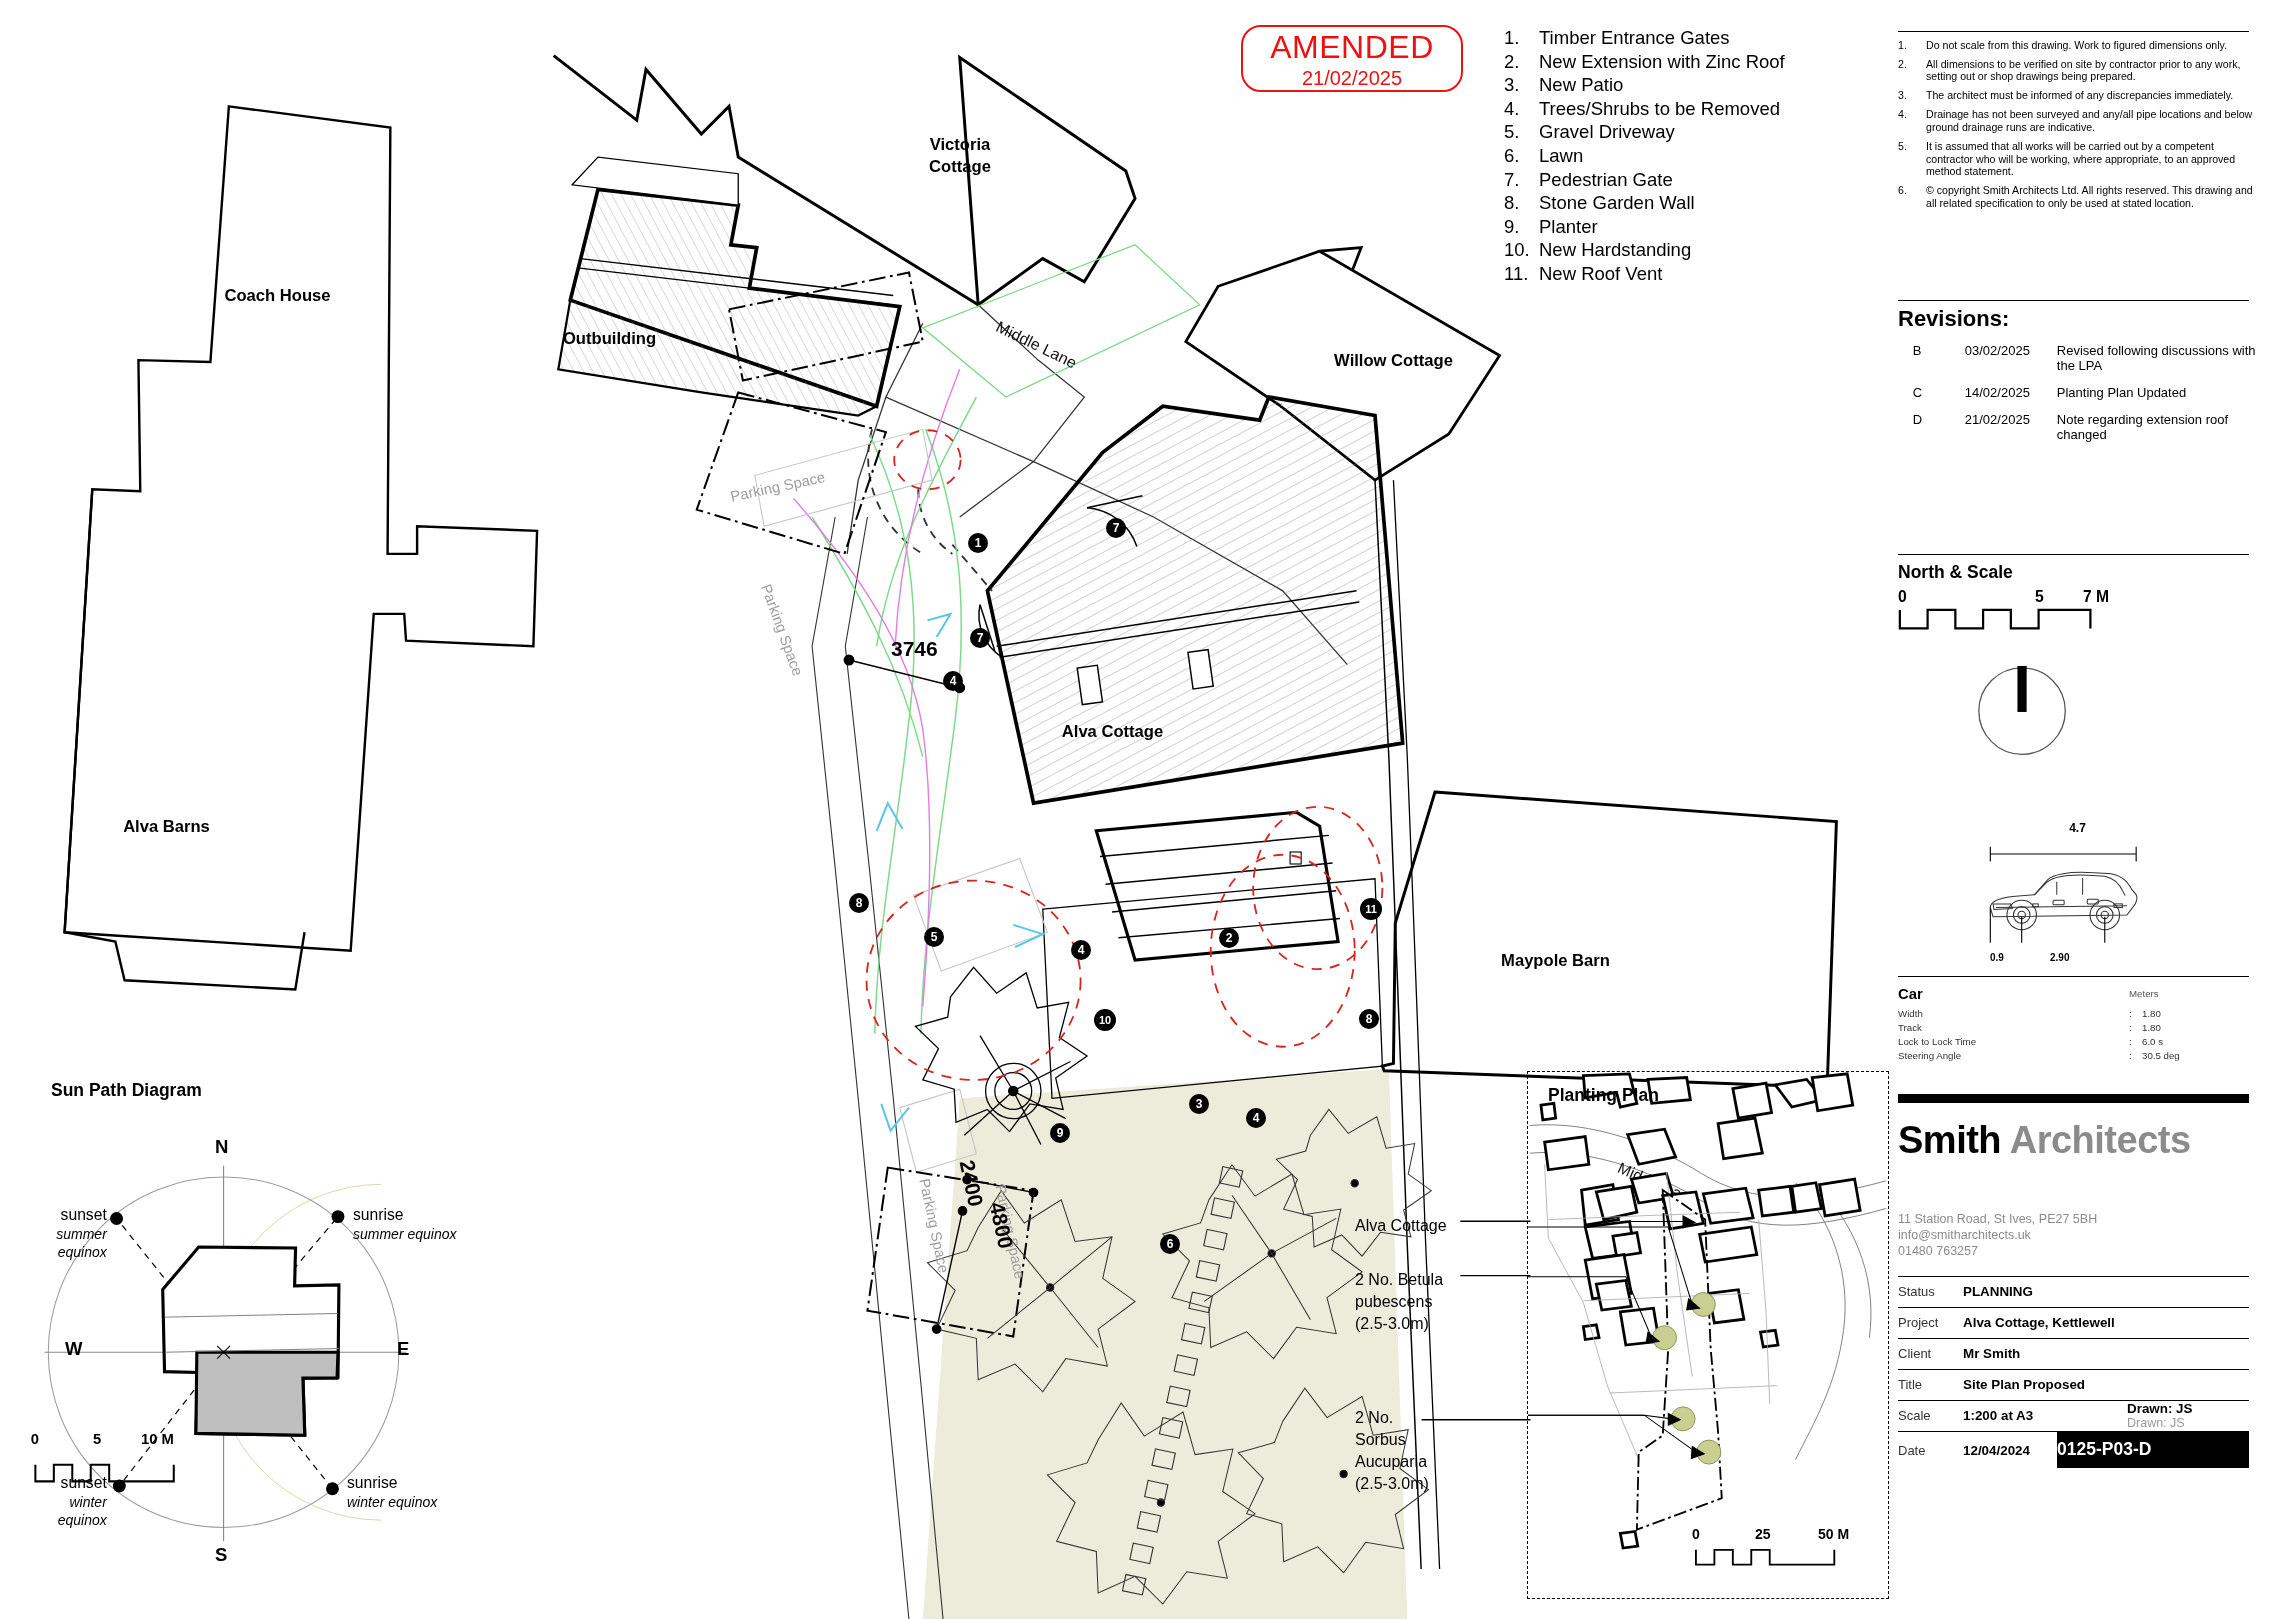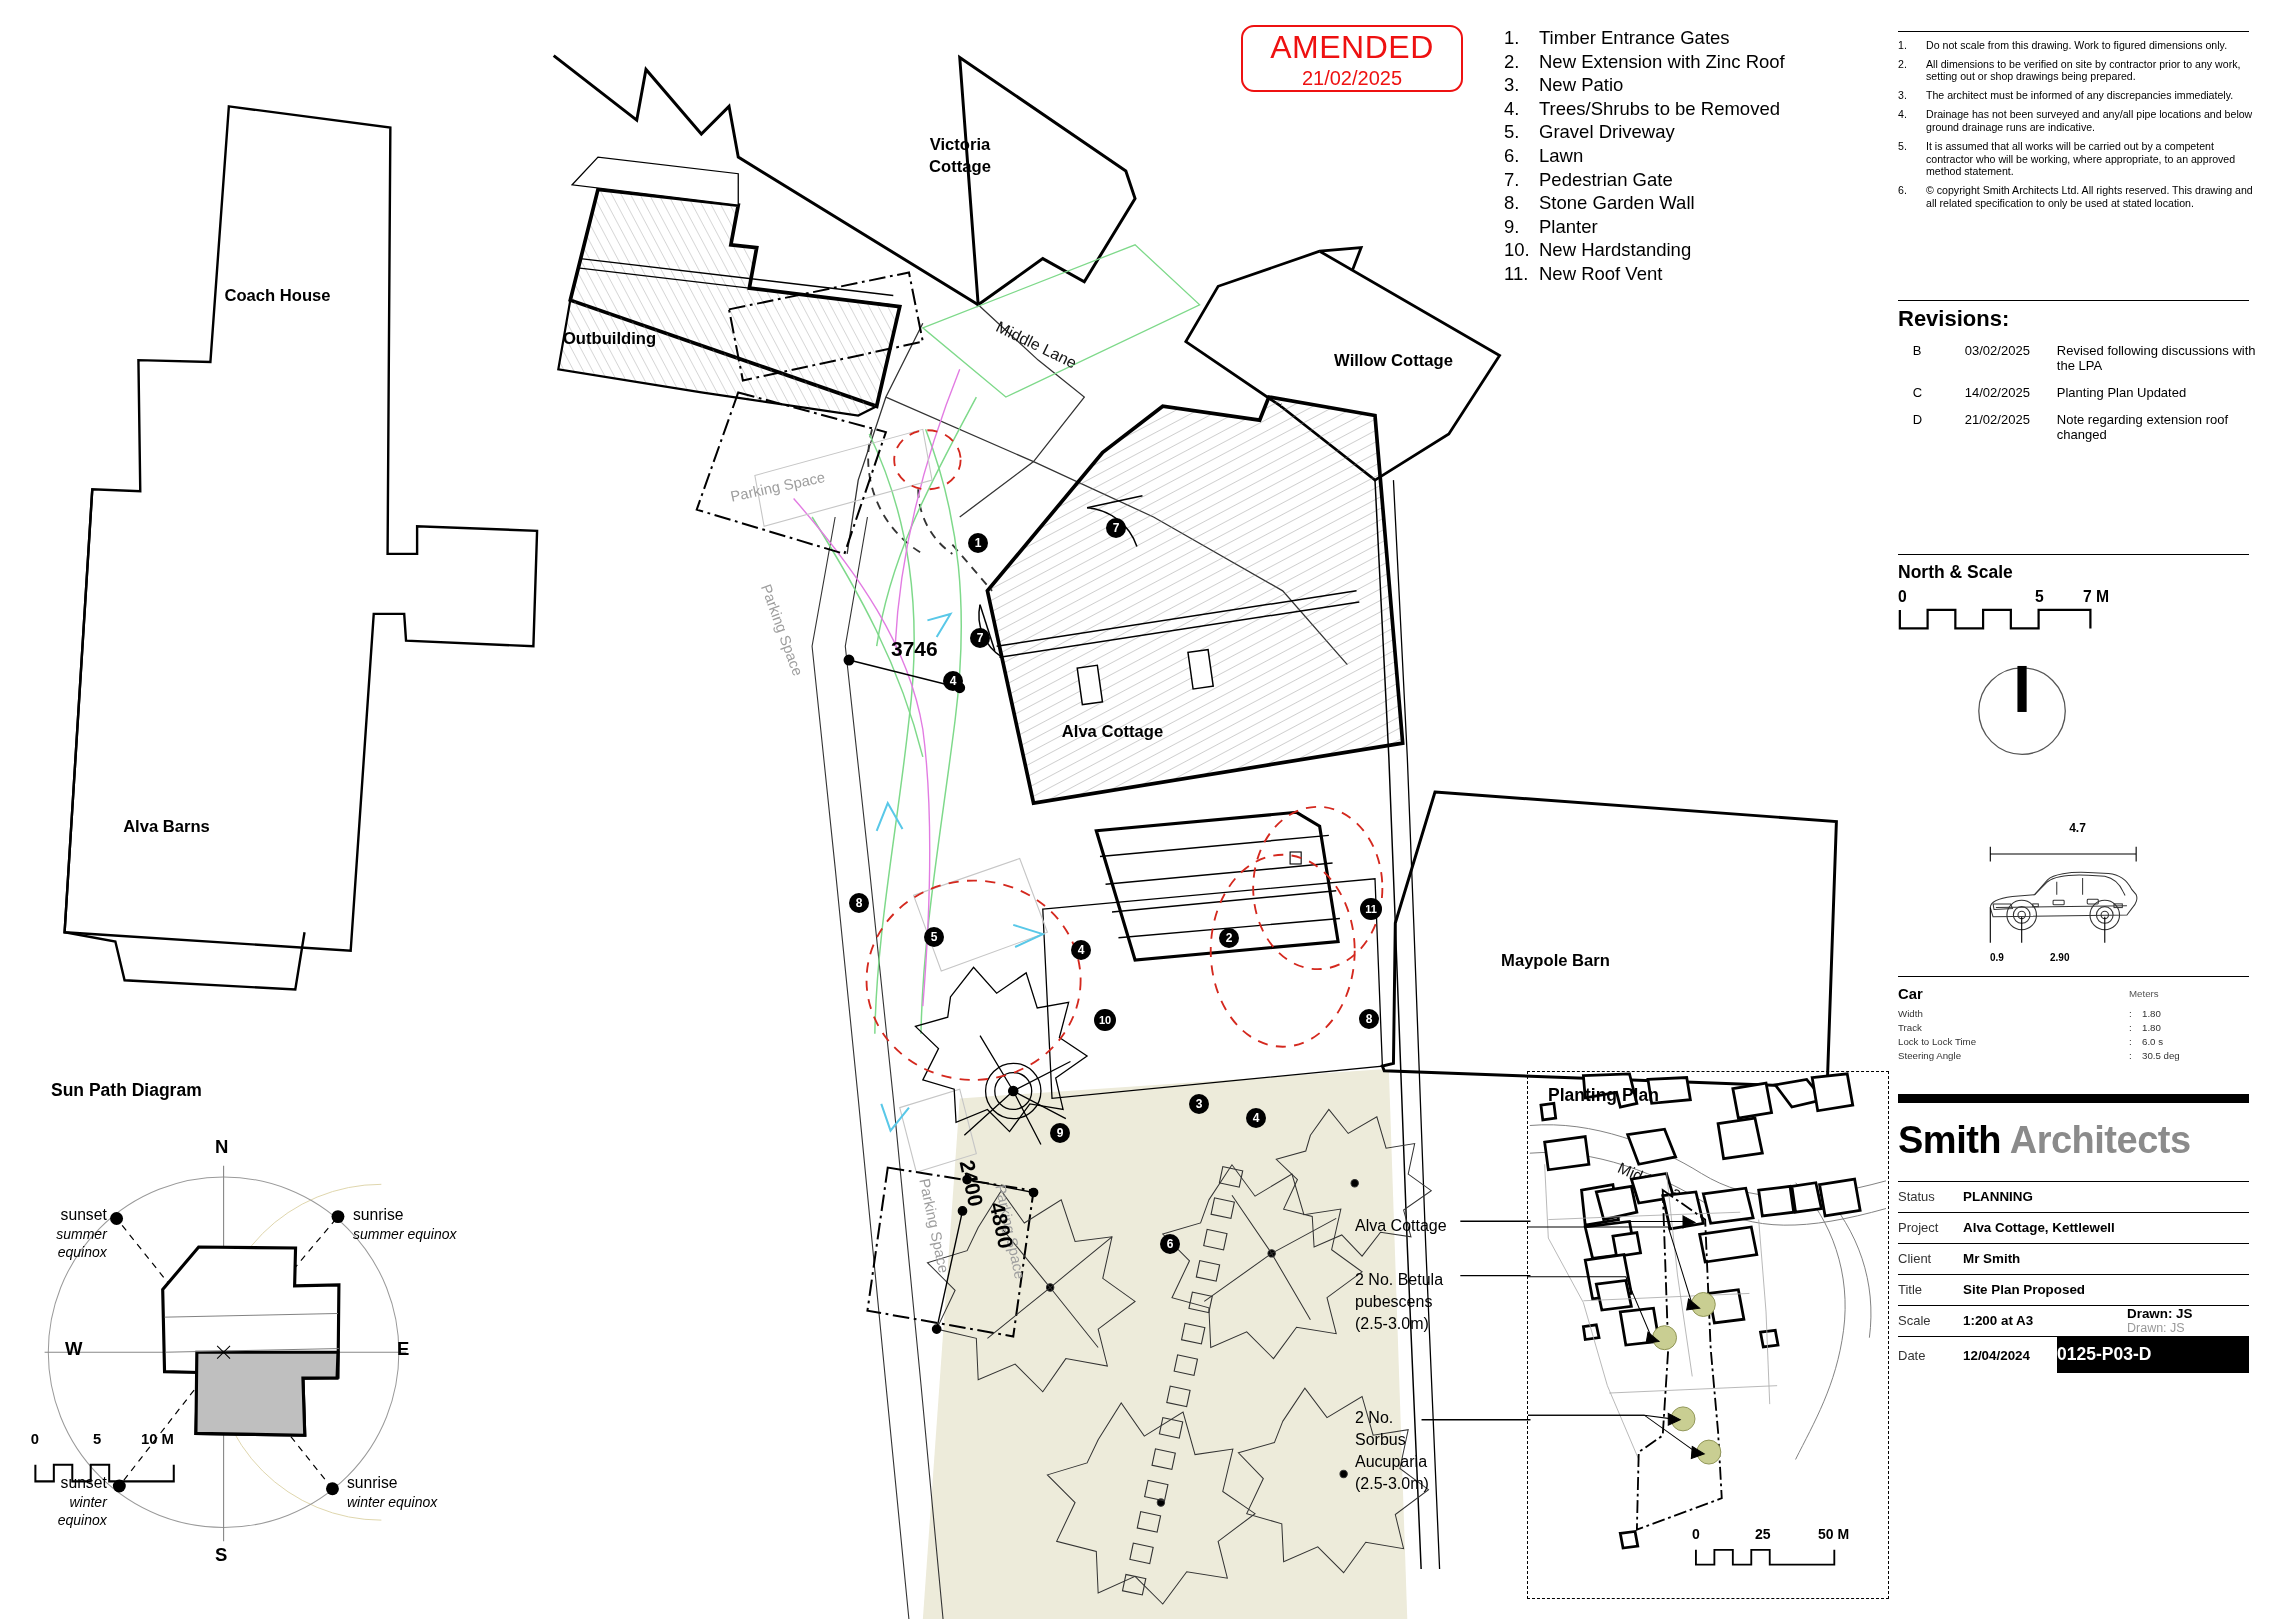--- a/index.html
+++ b/index.html
@@ -15,21 +15,21 @@
     height:1620px;
     background:#ffffff;
     overflow:hidden;
   }
   .abs{position:absolute;}
 
   
   #amended-stamp{
     left:1241px; top:25px; width:222px; height:67px;
     border:2.8px solid #ee1111;
-    border-radius:13px;
+    border-radius:20px;
     box-sizing:border-box;
     text-align:center;
     color:#ee1111;
   }
   #amended-stamp .amended-word{
     font-size:32px; font-weight:400; letter-spacing:0.5px; line-height:37px; margin-top:1.8px;
   }
   #amended-stamp .amended-date{
     font-size:20px; line-height:24px;
   }
@@ -519,20 +519,25 @@
         <span class="cv">30.5 deg</span>
       </div>
     </div>
   </div>
 
   <div class="abs" id="title-block">
     <div id="tb-bar"></div>
     <div id="tb-logo">
       <span class="l1">Smith</span>
       <span class="l2">Architects</span>
+    </div>
+    <div id="tb-contact">
+      <div>11 Station Road, St Ives, PE27 5BH</div>
+      <div>info@smitharchitects.uk</div>
+      <div>01480 763257</div>
     </div>
     <div id="tb-fields">
       <div class="tb-row">
         <span class="tb-lbl">Status</span>
         <span class="tb-val">PLANNING</span>
       </div>
       <div class="tb-row">
         <span class="tb-lbl">Project</span>
         <span class="tb-val">Alva Cottage, Kettlewell</span>
       </div>

